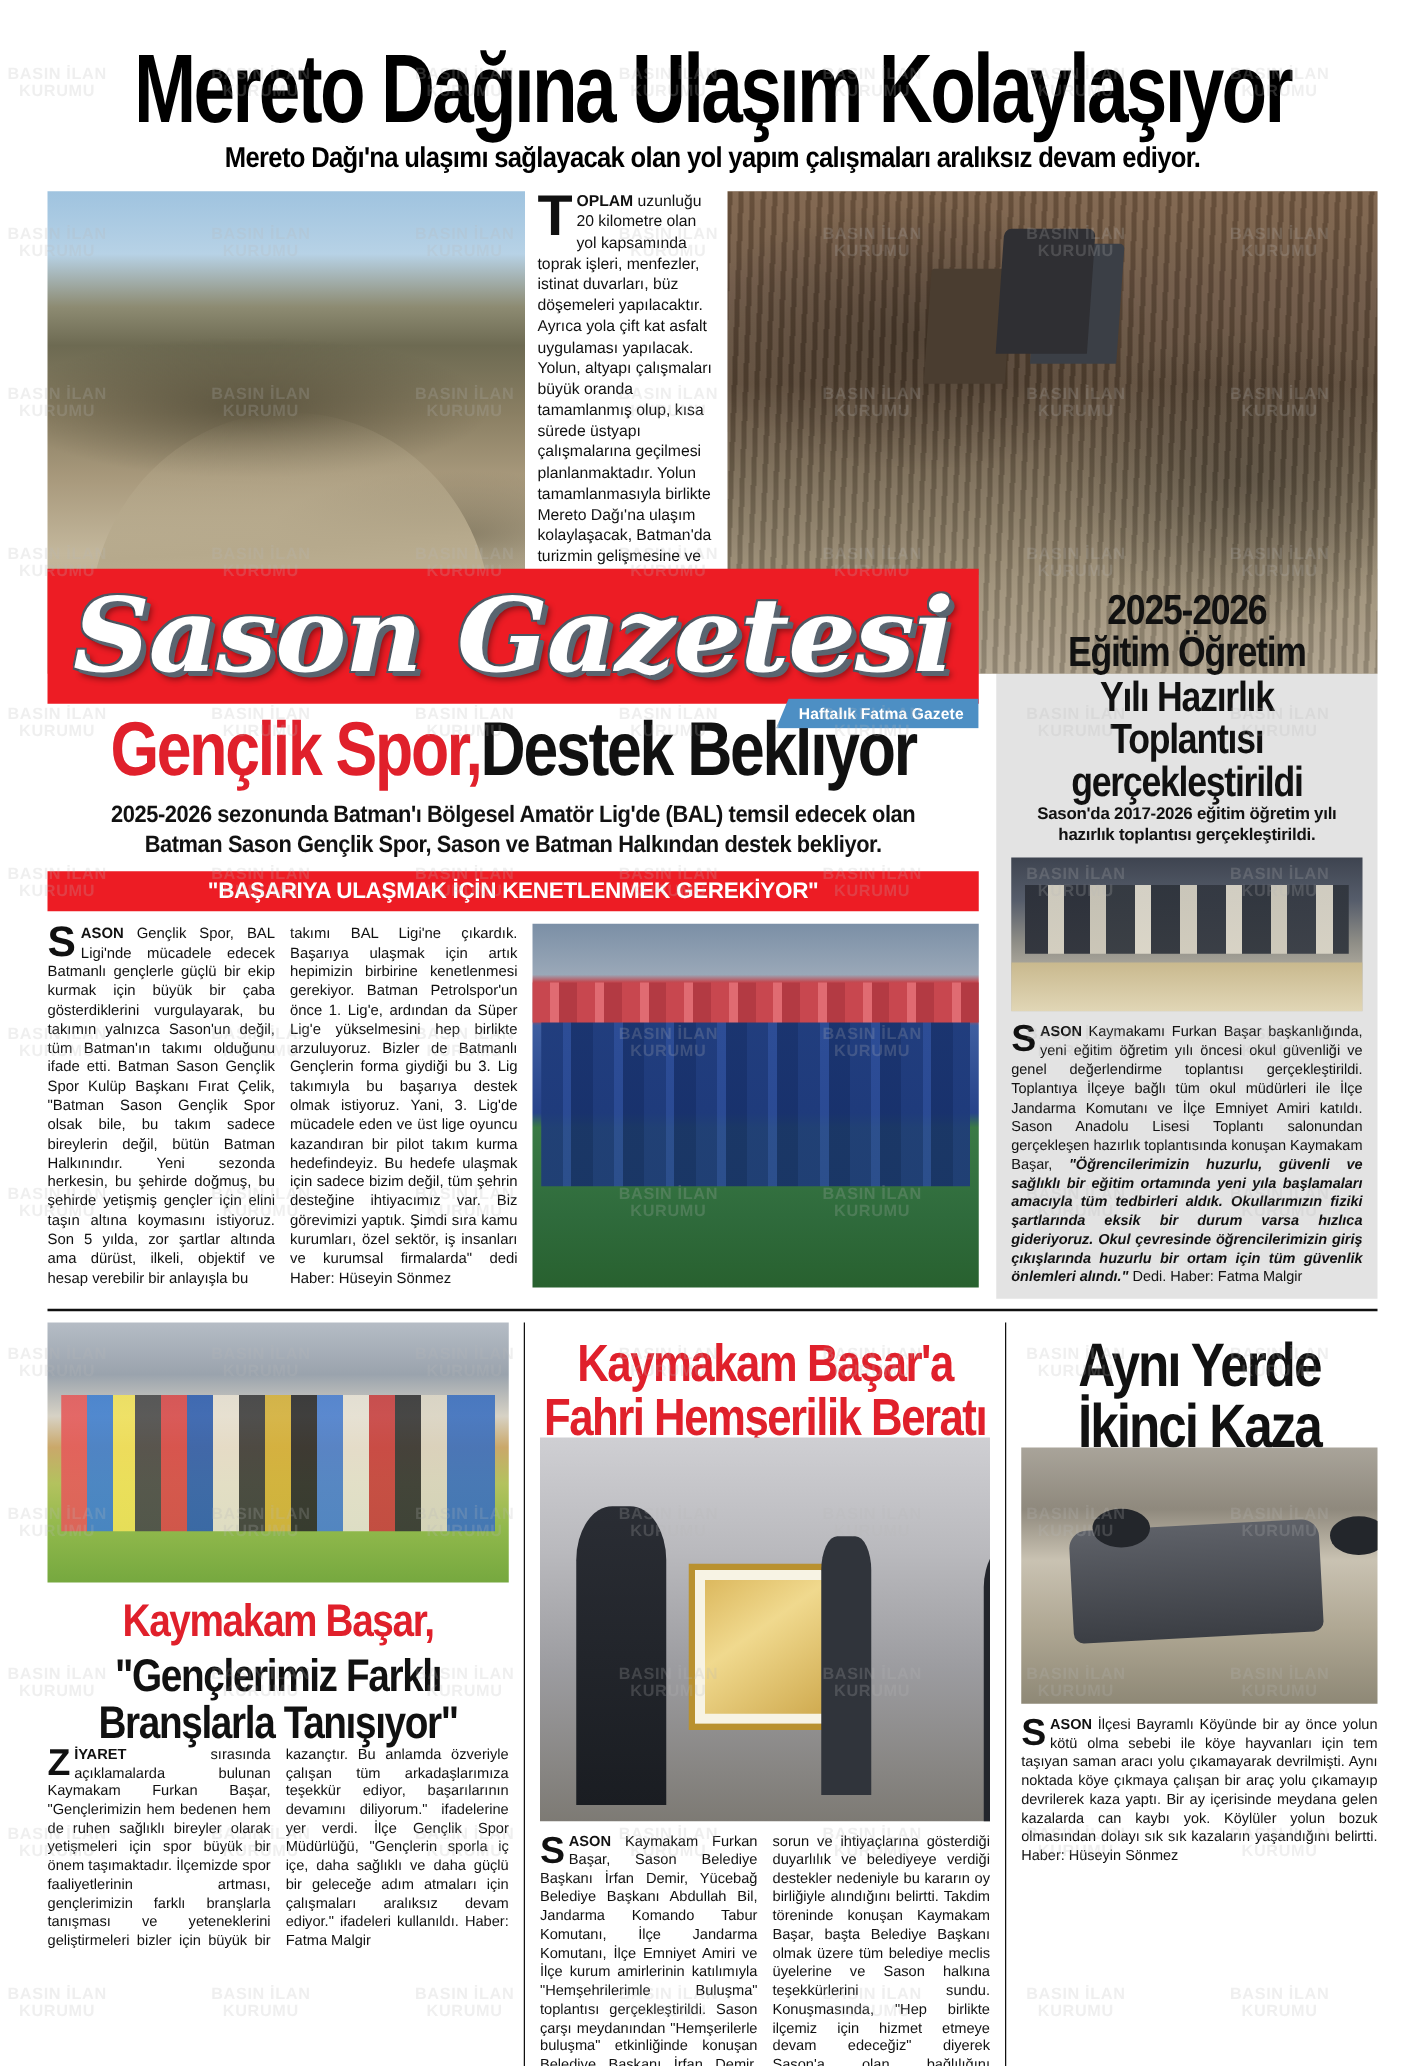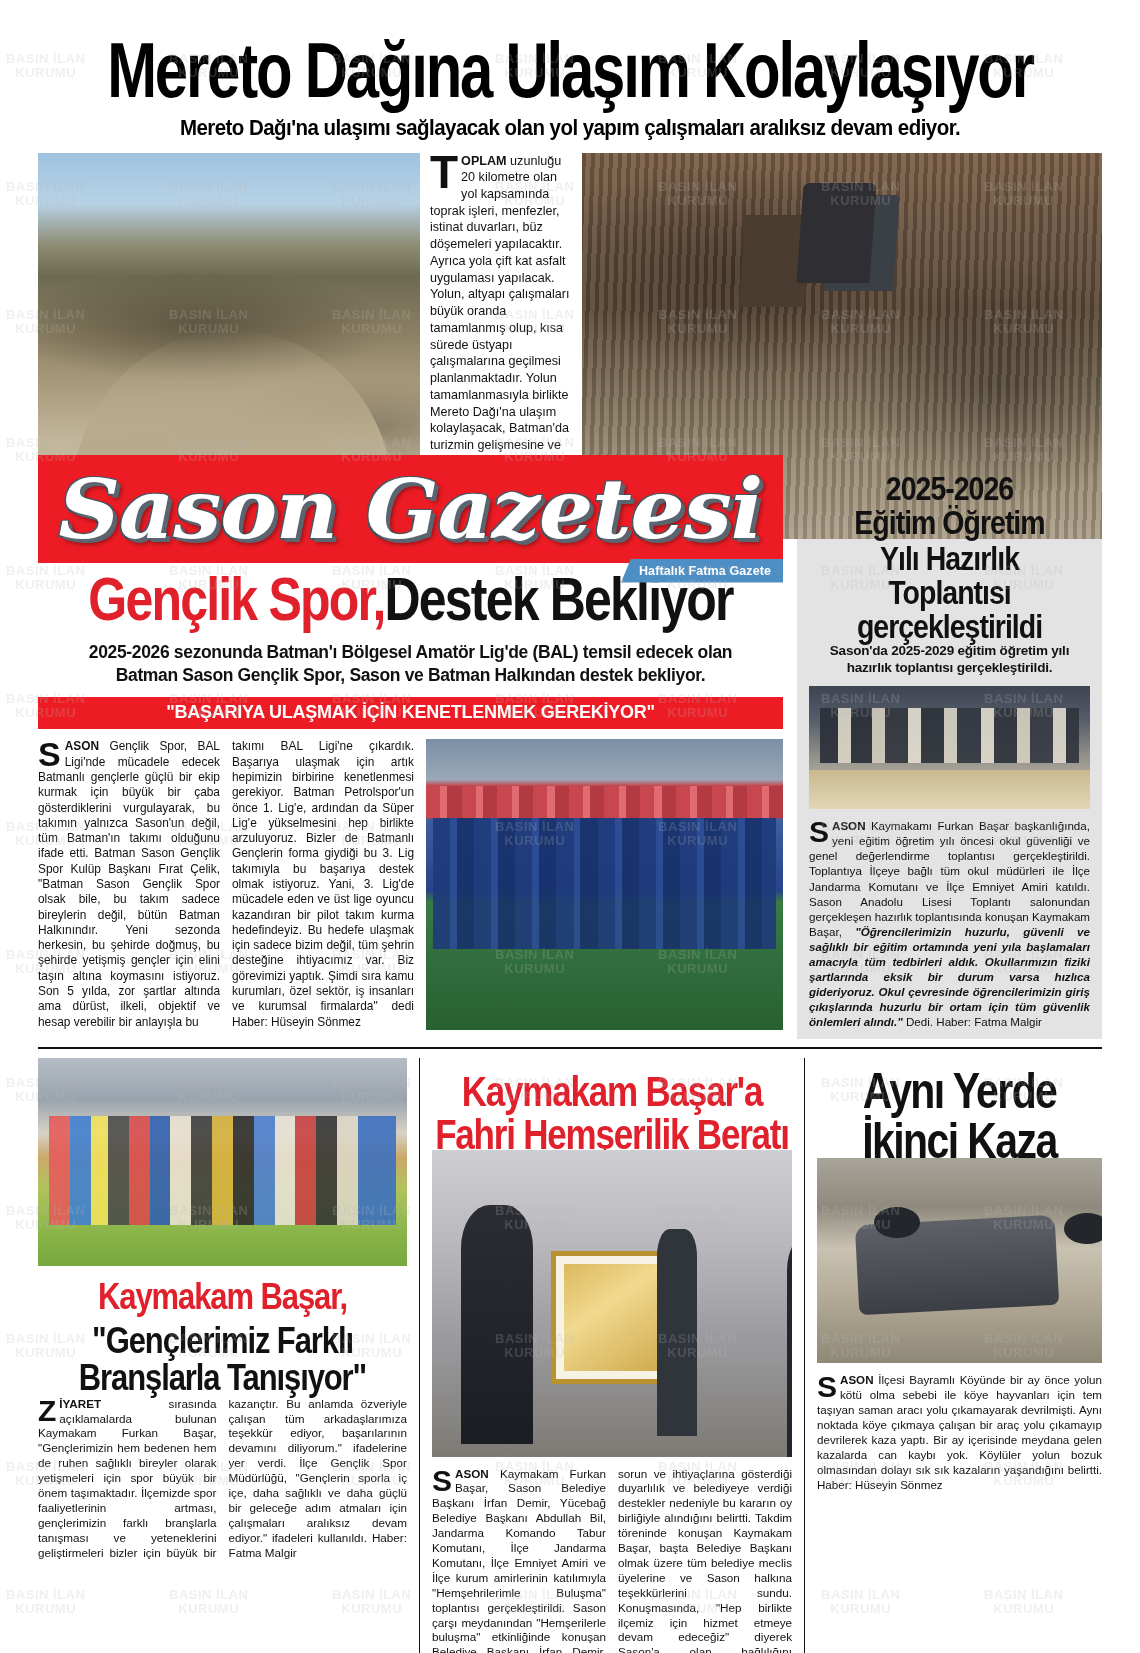--- a/index.html
+++ b/index.html
@@ -457,21 +457,21 @@
     </div>
 
     <div class="sidebar">
       <div class="sb-title">
         <span>2025-2026</span><br>
         <span>Eğitim Öğretim</span><br>
         <span>Yılı Hazırlık</span><br>
         <span>Toplantısı</span><br>
         <span>gerçekleştirildi</span>
       </div>
-      <div class="sb-sub">Sason'da 2025-2029 eğitim öğretim yılı hazırlık toplantısı gerçekleştirildi.</div>
+      <div class="sb-sub">Sason'da 2017-2026 eğitim öğretim yılı hazırlık toplantısı gerçekleştirildi.</div>
       <div class="sb-photo photo photo-meeting"></div>
       <div class="sb-body">
         <span class="dropcap">S</span><span class="bold">ASON</span><span> Kaymakamı Furkan Başar başkanlığında, yeni eğitim öğretim yılı öncesi okul güvenliği ve genel değerlendirme toplantısı gerçekleştirildi. Toplantıya İlçeye bağlı tüm okul müdürleri ile İlçe Jandarma Komutanı ve İlçe Emniyet Amiri katıldı. Sason Anadolu Lisesi Toplantı salonundan gerçekleşen hazırlık toplantısında  konuşan Kaymakam Başar, </span><i>"Öğrencilerimizin huzurlu, güvenli ve sağlıklı bir eğitim ortamında yeni yıla başlamaları amacıyla tüm tedbirleri aldık. Okullarımızın fiziki şartlarında eksik bir durum varsa hızlıca gideriyoruz. Okul çevresinde öğrencilerimizin giriş çıkışlarında huzurlu bir ortam için tüm güvenlik önlemleri alındı."</i><span> Dedi. Haber: Fatma Malgir</span>
       </div>
     </div>
   </div>
 
   <hr class="hr-black">
 
   <div class="bottom-grid">

